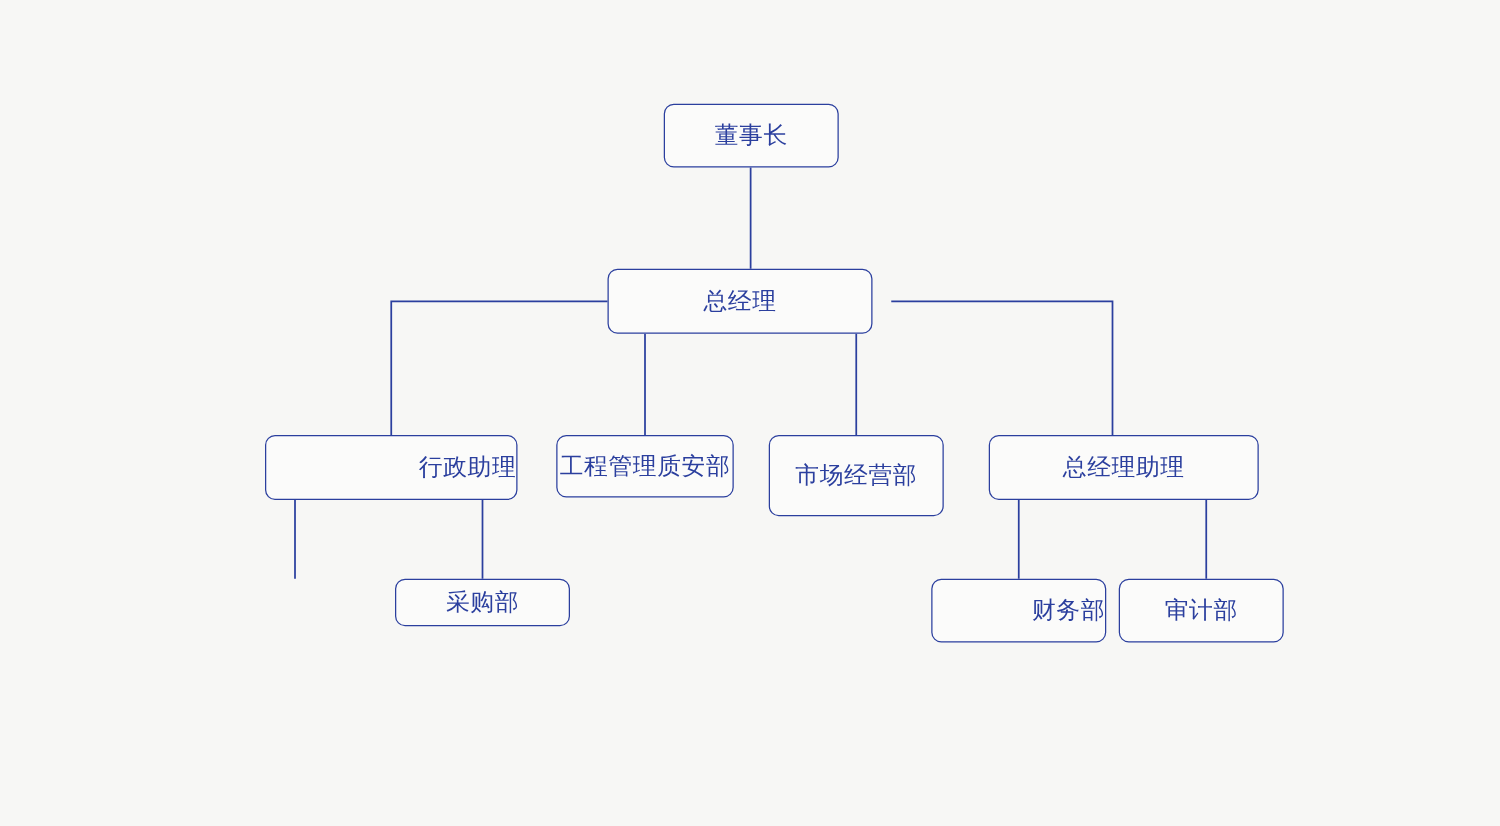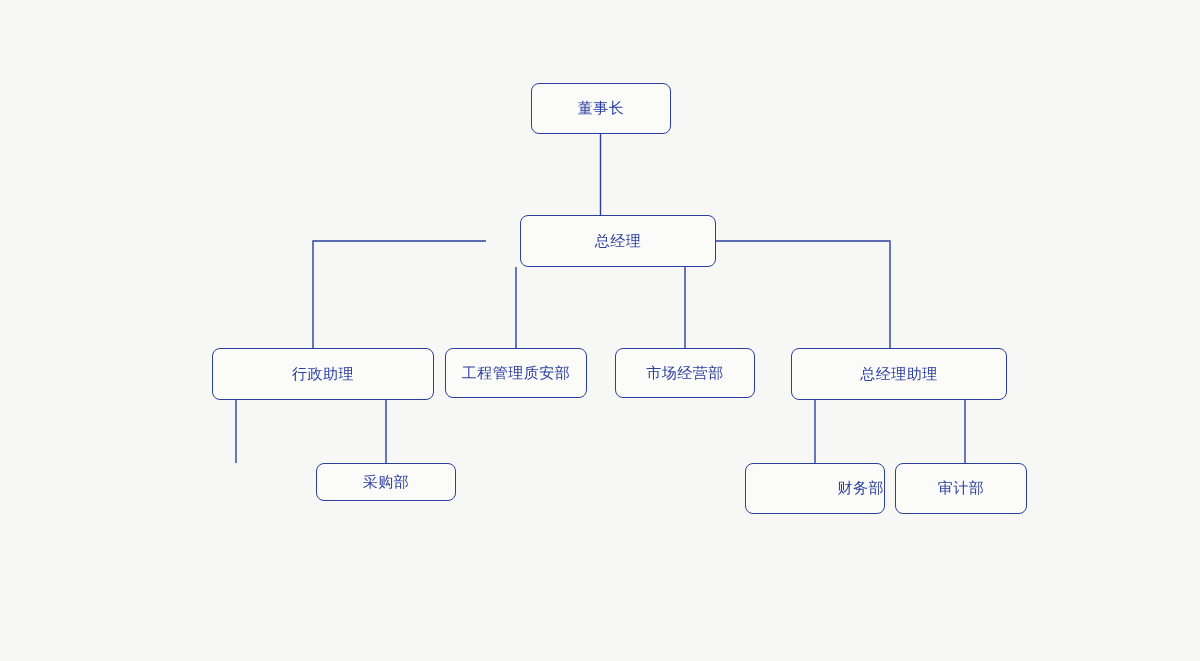--- a/index.html
+++ b/index.html
@@ -46,21 +46,21 @@
     border-radius: 8px;
     color: #2b3f9e;
     font-size: 15px;
     line-height: 1;
     letter-spacing: 0.5px;
     white-space: nowrap;
     user-select: none;
   }
   .node-label {
     color: #2b3f9e;
-    font-size: 15px;
+    font-size: 19px;
     letter-spacing: 0.5px;
   }
 </style>
 </head>
 <body>
 
 <div id="org-canvas">
 
   <svg id="connector-layer" viewBox="0 0 1200 661" width="1200" height="661" xmlns="http://www.w3.org/2000/svg" fill="none">
     <g stroke="#2b3f9e" stroke-width="1.4" fill="none" stroke-linecap="butt" stroke-linejoin="miter">
@@ -83,33 +83,33 @@
 
       <path d="M 965 400 L 965 463"></path>
 
     </g>
   </svg>
 
   <div class="node" style="left:531px; top:83px; width:140px; height:51px;">
     <span class="node-label">董事长</span>
   </div>
 
-  <div class="node" style="left:486px; top:215px; width:196px; height:52px;margin-left:34px;">
+  <div class="node" style="left:486px; top:215px; width:212px; height:52px;">
     <span class="node-label">总经理</span>
   </div>
 
-  <div class="node" style="left:212px; top:348px; width:222px; height:52px;">
+  <div class="node" style="left:212px; top:348px; width:202px; height:52px;justify-content:flex-end;">
     <span class="node-label">行政助理</span>
   </div>
 
   <div class="node" style="left:445px; top:348px; width:142px; height:50px;">
     <span class="node-label">工程管理质安部</span>
   </div>
 
-  <div class="node" style="left:615px; top:348px; width:140px; height:50px;">
+  <div class="node" style="left:615px; top:348px; width:140px; height:65px;">
     <span class="node-label">市场经营部</span>
   </div>
 
   <div class="node" style="left:791px; top:348px; width:216px; height:52px;">
     <span class="node-label">总经理助理</span>
   </div>
 
 
   <div class="node" style="left:316px; top:463px; width:140px; height:38px;">
     <span class="node-label">采购部</span>

